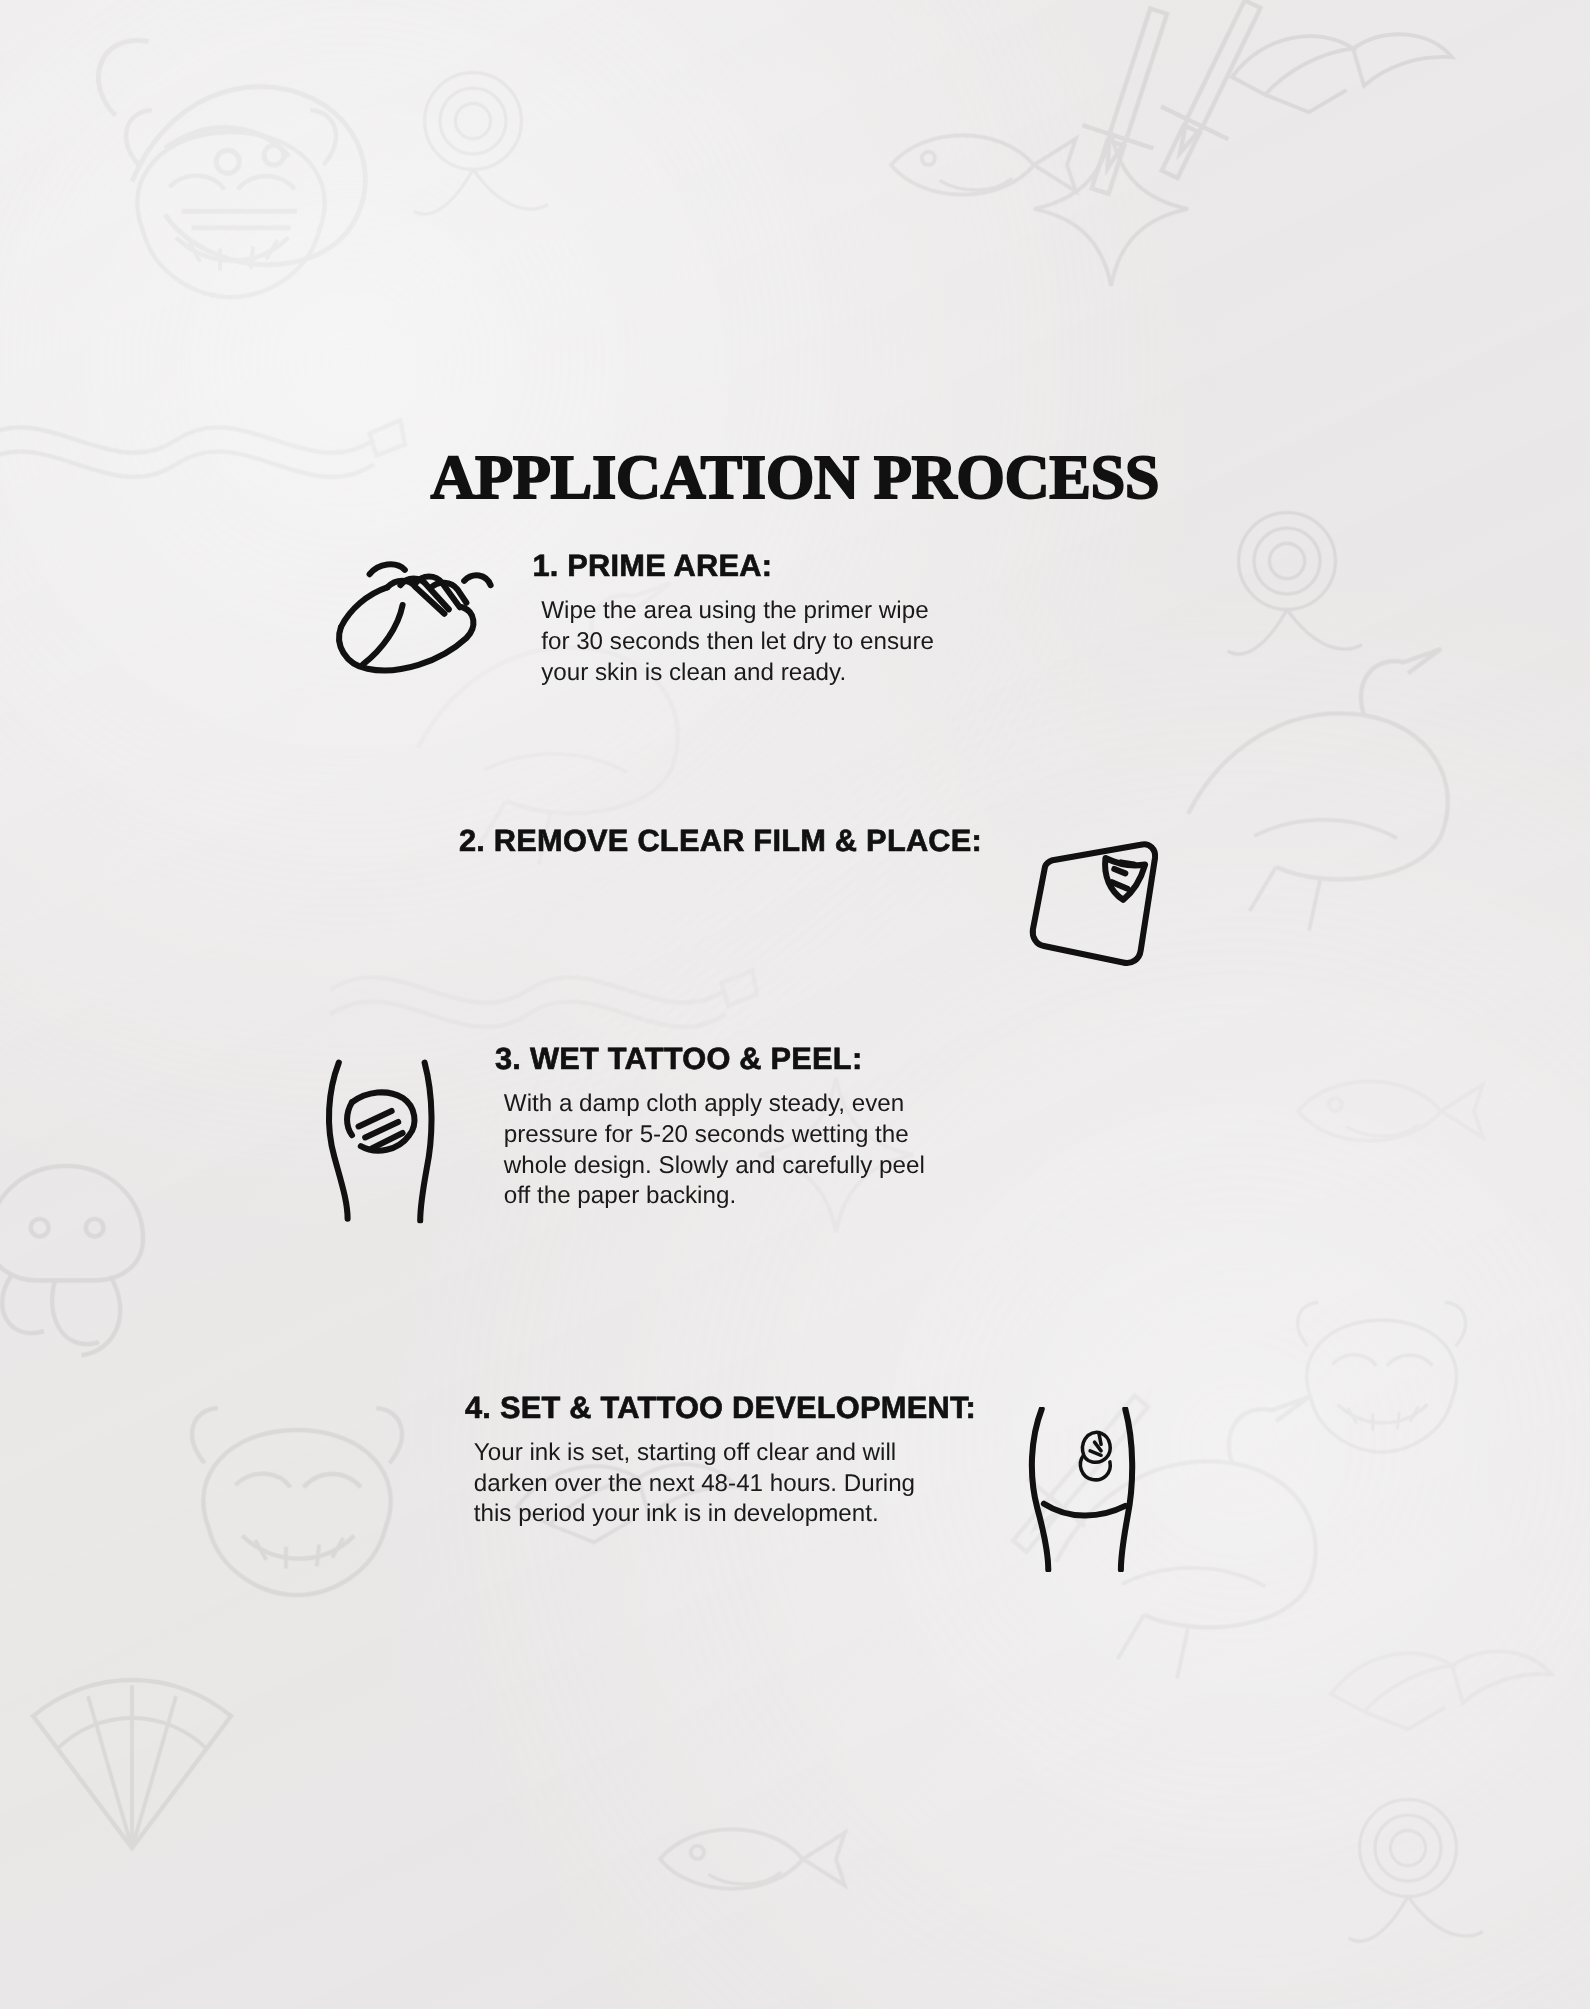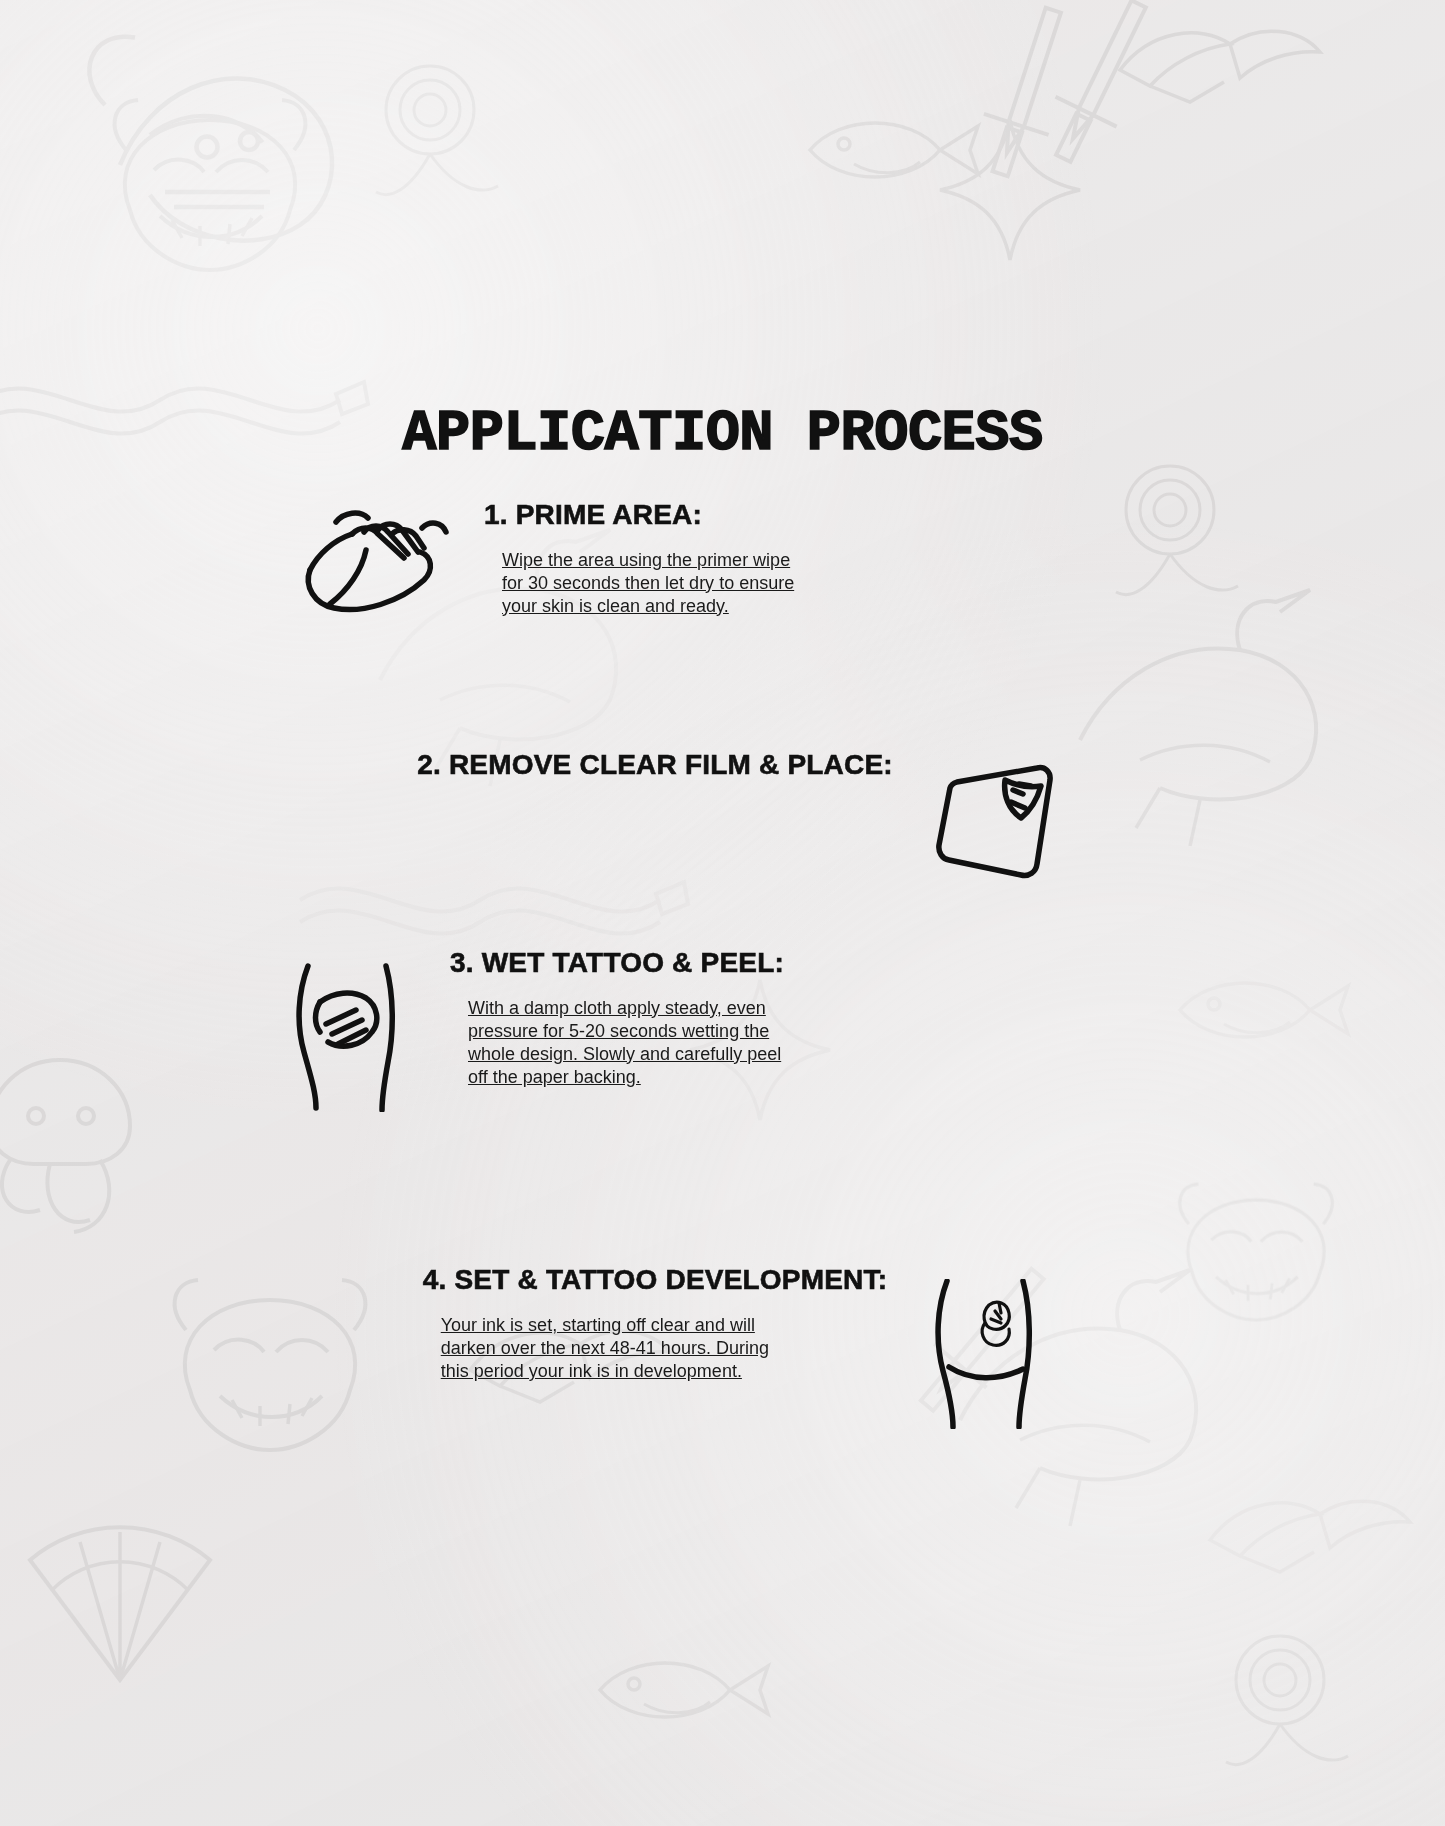--- a/index.html
+++ b/index.html
@@ -47,48 +47,47 @@
     position: absolute;
     top: 368px;
     left: 0;
     width: 1445px;
     text-align: center;
     font-size: 57px;
     font-weight: 800;
     letter-spacing: -0.5px;
     line-height: 1;
     color: #111111;
-    font-family: Liberation Mono, monospace;
+    font-family: Liberation Serif, serif;
     -webkit-text-stroke: 1.6px #111111;
   }
 
   .step {
     position: absolute;
     display: flex;
     align-items: flex-start;
   }
   .step-text { display: block; }
   .step-heading {
     font-size: 28px;
     font-weight: 800;
     letter-spacing: 0.2px;
     color: #111111;
     font-family: Liberation Sans, sans-serif;
     margin: 0 0 10px 0;
     line-height: 1.1;
     -webkit-text-stroke: 0.6px #111111;
   }
   .step-body {
-    font-size: 18px;
+    font-size: 22px;
     line-height: 1.28;
     color: #1a1a1a;
-    margin: 18px;
+    margin: 8px;
     white-space: pre-line;
     font-family: "Liberation Sans", sans-serif;
-    text-decoration: underline;
   }
   .step-icon {
     flex: 0 0 auto;
     display: block;
   }
 
   
   #step-1 { top: 500px; left: 300px; width: 870px; }
   #step-1 .step-icon { margin-right: 34px; margin-top: 4px; }
 

